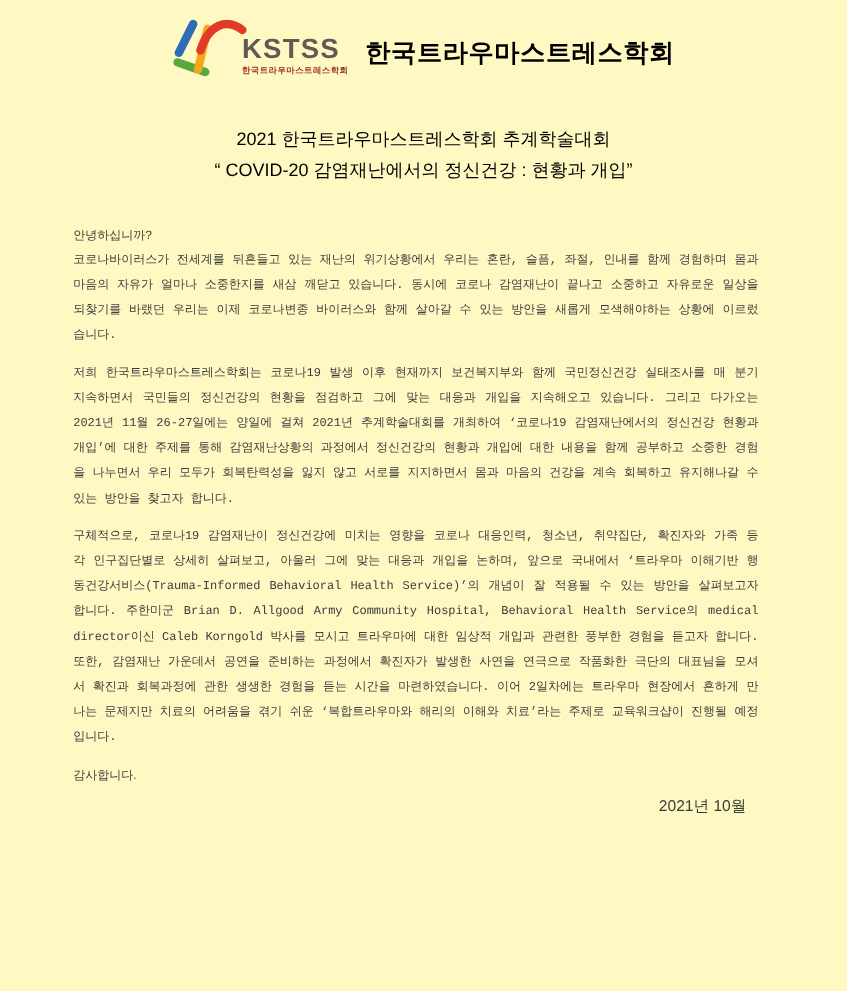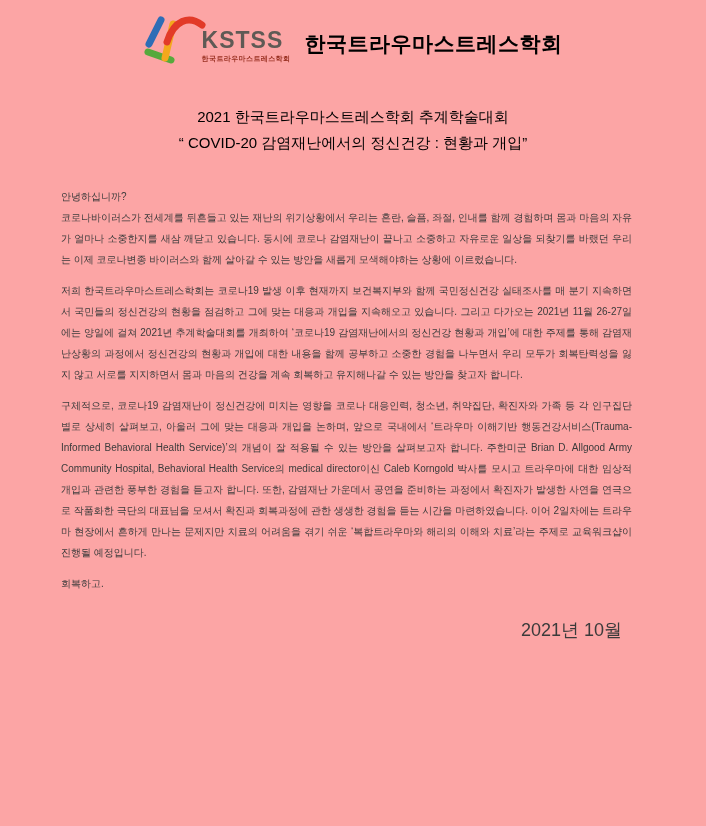--- a/index.html
+++ b/index.html
@@ -3,21 +3,21 @@
 <meta charset="utf-8">
 <style>
   * { margin: 0; padding: 0; box-sizing: border-box; }
   html, body { background: #ffffff; }
   body { font-family: "Liberation Sans", sans-serif; }
   .page {
     position: relative;
     width: 706px;
     height: 826px;
     margin: 0 auto;
-    background: #fca5a5;
+    background: #fef9c3;
     overflow: hidden;
   }
   
   .masthead {
     padding-top: 12px;
     display: flex;
     justify-content: center;
     align-items: center;
     gap: 14px;
   }
@@ -56,29 +56,29 @@
   }
   
   .body-block {
     margin: 30px 61px 0 61px;
     font-size: 10px;
     line-height: 21px;
     text-align: justify;
     color: #3b3b3b;
   }
   .body-block .greeting { text-align: left; }
-  .body-block p { margin: 0 13px 10px 0; }
+  .body-block p { margin: 0 13px 10px 0; font-family: Liberation Mono, monospace; }
   .body-block p:first-of-type { margin-top: 0; }
   .body-block .closing { text-align: left; }
   
   .date-line {
-    margin-top: 24px;
+    margin-top: 6px;
     text-align: right;
     padding-right: 84px;
-    font-size: 18px;
+    font-size: 13px;
     color: #3b3b3b;
   }
 </style>
 </head>
 <body>
 
 <div class="page">
 
   <header class="masthead">
     <div class="logo">
@@ -99,18 +99,18 @@
   <section class="title-block">
     <div>2021 한국트라우마스트레스학회 추계학술대회</div>
     <div>“ COVID-20 감염재난에서의 정신건강 : 현황과 개입”</div>
   </section>
 
   <section class="body-block">
     <div class="greeting">안녕하십니까?</div>
     <p>코로나바이러스가 전세계를 뒤흔들고 있는 재난의 위기상황에서 우리는 혼란, 슬픔, 좌절, 인내를 함께 경험하며 몸과 마음의 자유가 얼마나 소중한지를 새삼 깨닫고 있습니다. 동시에 코로나 감염재난이 끝나고 소중하고 자유로운 일상을 되찾기를 바랬던 우리는 이제 코로나변종 바이러스와 함께 살아갈 수 있는 방안을 새롭게 모색해야하는 상황에 이르렀습니다.</p>
     <p>저희 한국트라우마스트레스학회는 코로나19 발생 이후 현재까지 보건복지부와 함께 국민정신건강 실태조사를 매 분기 지속하면서 국민들의 정신건강의 현황을 점검하고 그에 맞는 대응과 개입을 지속해오고 있습니다. 그리고 다가오는 2021년 11월 26-27일에는 양일에 걸쳐 2021년 추계학술대회를 개최하여 ‘코로나19 감염재난에서의 정신건강 현황과 개입’에 대한 주제를 통해 감염재난상황의 과정에서 정신건강의 현황과 개입에 대한 내용을 함께 공부하고 소중한 경험을 나누면서 우리 모두가 회복탄력성을 잃지 않고 서로를 지지하면서 몸과 마음의 건강을 계속 회복하고 유지해나갈 수 있는 방안을 찾고자 합니다.</p>
     <p>구체적으로, 코로나19 감염재난이 정신건강에 미치는 영향을 코로나 대응인력, 청소년, 취약집단, 확진자와 가족 등 각 인구집단별로 상세히 살펴보고, 아울러 그에 맞는 대응과 개입을 논하며, 앞으로 국내에서 ‘트라우마 이해기반 행동건강서비스(Trauma-Informed Behavioral Health Service)’의 개념이 잘 적용될 수 있는 방안을 살펴보고자 합니다. 주한미군 Brian D. Allgood Army Community Hospital, Behavioral Health Service의 medical director이신 Caleb Korngold 박사를 모시고 트라우마에 대한 임상적 개입과 관련한 풍부한 경험을 듣고자 합니다. 또한, 감염재난 가운데서 공연을 준비하는 과정에서 확진자가 발생한 사연을 연극으로 작품화한 극단의 대표님을 모셔서 확진과 회복과정에 관한 생생한 경험을 듣는 시간을 마련하였습니다. 이어 2일차에는 트라우마 현장에서 흔하게 만나는 문제지만 치료의 어려움을 겪기 쉬운 ‘복합트라우마와 해리의 이해와 치료’라는 주제로 교육워크샵이 진행될 예정입니다.</p>
-    <div class="closing">회복하고.</div>
+    <div class="closing">감사합니다.</div>
   </section>
 
   <div class="date-line">2021년  10월</div>
 
 </div>
 
 </body></html>

